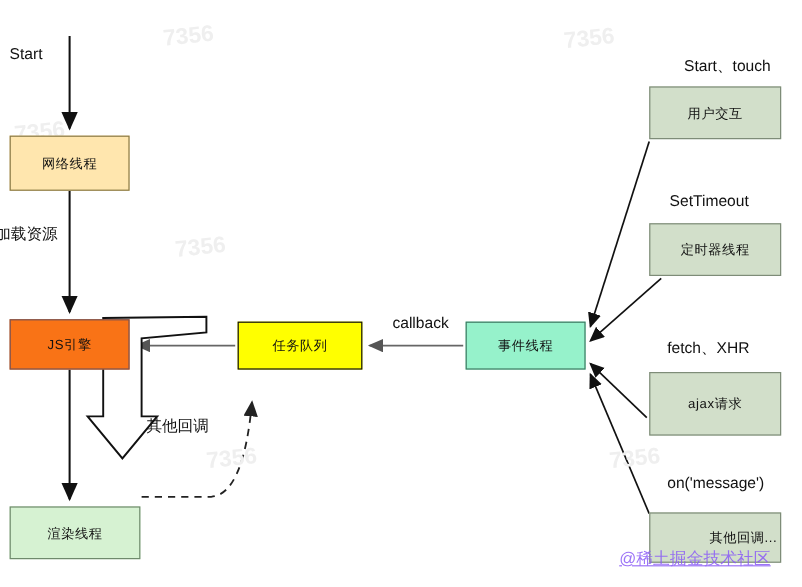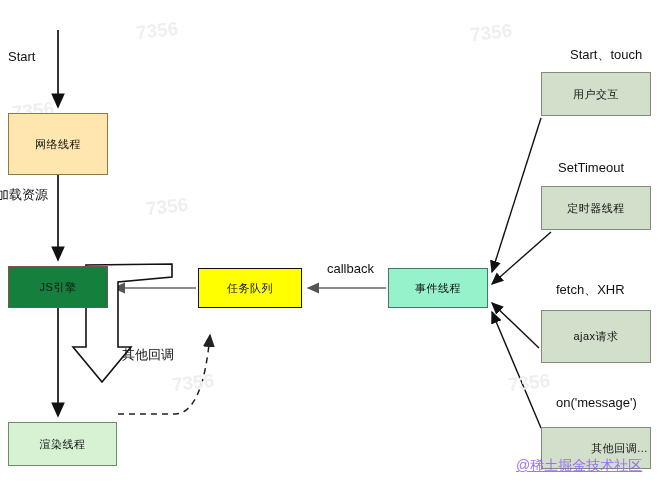--- a/index.html
+++ b/index.html
@@ -15,21 +15,21 @@
   .node{
     position:absolute;
     box-sizing:border-box;
     display:flex;align-items:center;justify-content:center;
     font-size:11px;
     letter-spacing:.5px;
     z-index:3;
     background:#fff;
   }
   .n-network{background:#ffe6ae;border:1.6px solid #8a7a45;}
-  .n-js{background:#15803d;border:1.6px solid #7a5252;}
+  .n-js{background:#f97316;border:1.6px solid #7a5252;}
   .n-queue{background:#ffff00;border:1.6px solid #111;}
   .n-event{background:#96f2cb;border:1.6px solid #3f7a63;}
   .n-render{background:#d6f2d2;border:1.6px solid #6f8a6c;}
   .n-src{background:#d2dfca;border:1.6px solid #7e8c78;}
 
   .edgelabel{
     position:absolute;
     font-size:13px;
     color:#111;
     white-space:nowrap;
@@ -98,39 +98,39 @@
 
     <line x1="541" y1="118" x2="492" y2="272" stroke="#111" stroke-width="1.4" marker-end="url(#ah)"></line>
 
     <line x1="551" y1="232" x2="492" y2="284" stroke="#111" stroke-width="1.4" marker-end="url(#ah)"></line>
 
     <line x1="539" y1="348" x2="492" y2="303" stroke="#111" stroke-width="1.4" marker-end="url(#ah)"></line>
 
     <line x1="541" y1="428" x2="492" y2="312" stroke="#111" stroke-width="1.4" marker-end="url(#ah)"></line>
   </svg>
 
-  <div class="node n-network" style="left:8px;top:113px;width:100px;height:62px;">网络线程</div>
+  <div class="node n-network" style="left:8px;top:113px;width:100px;height:46px;">网络线程</div>
 
   <div class="node n-js" style="left:8px;top:266px;width:100px;height:42px;">JS引擎</div>
 
   <div class="node n-render" style="left:8px;top:422px;width:109px;height:44px;">渲染线程</div>
 
   <div class="node n-queue" style="left:198px;top:268px;width:104px;height:40px;">任务队列</div>
 
   <div class="node n-event" style="left:388px;top:268px;width:100px;height:40px;">事件线程</div>
 
   <div class="node n-src" style="left:541px;top:72px;width:110px;height:44px;">用户交互</div>
 
   <div class="node n-src" style="left:541px;top:186px;width:110px;height:44px;">定时器线程</div>
 
   <div class="node n-src" style="left:541px;top:310px;width:110px;height:53px;">ajax请求</div>
 
   <div class="node n-src" style="left:541px;top:427px;width:110px;height:42px;padding-left:47px;">其他回调...</div>
 
-  <div class="edgelabel lbl-en" style="left:8px;top:37px;margin-top:12px;">Start</div>
+  <div class="edgelabel lbl-en" style="left:8px;top:37px;">Start</div>
   <div class="edgelabel lbl-cn" style="left:-4px;top:186px;">加载资源</div>
   <div class="edgelabel lbl-en" style="left:327px;top:261px;">callback</div>
   <div class="edgelabel lbl-cn" style="left:122px;top:346px;">其他回调</div>
   <div class="edgelabel lbl-en" style="left:570px;top:46px;">Start、touch</div>
   <div class="edgelabel lbl-en" style="left:558px;top:160px;">SetTimeout</div>
   <div class="edgelabel lbl-en" style="left:556px;top:281px;">fetch、XHR</div>
   <div class="edgelabel lbl-en" style="left:556px;top:395px;">on('message')</div>
 
   <div class="watermark" style="left:516px;top:457px;">@稀土掘金技术社区</div>
 

